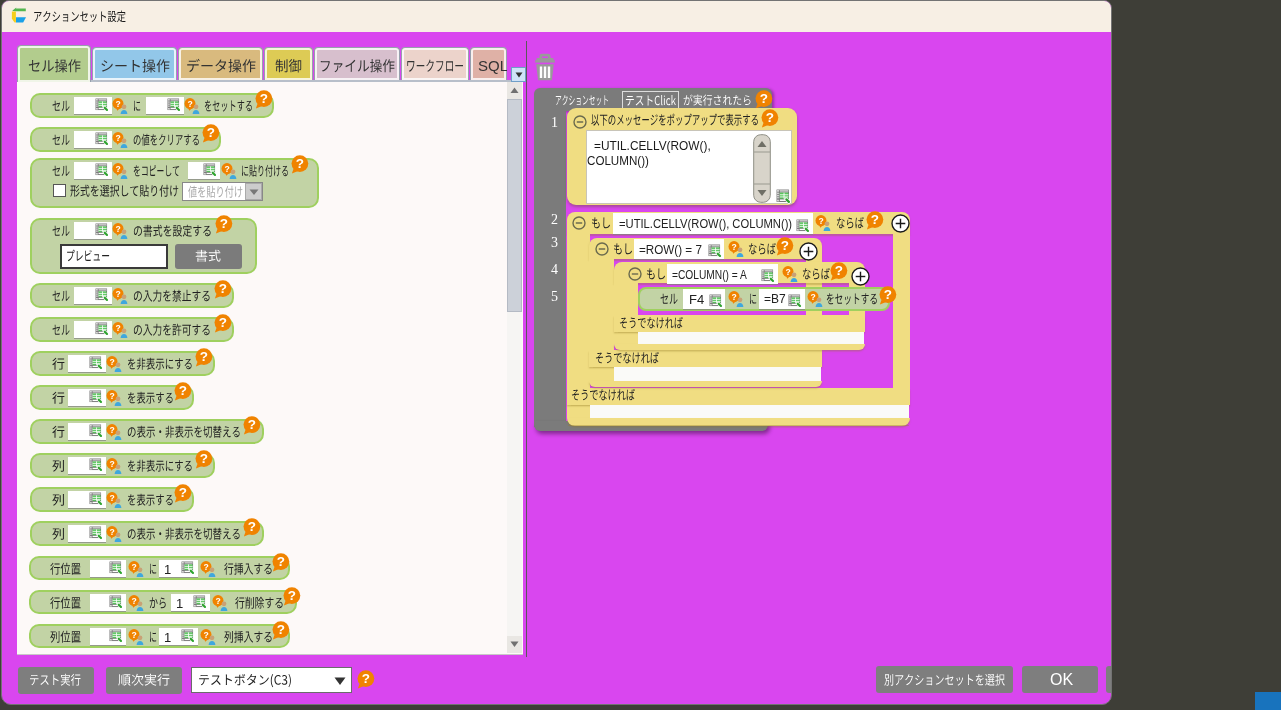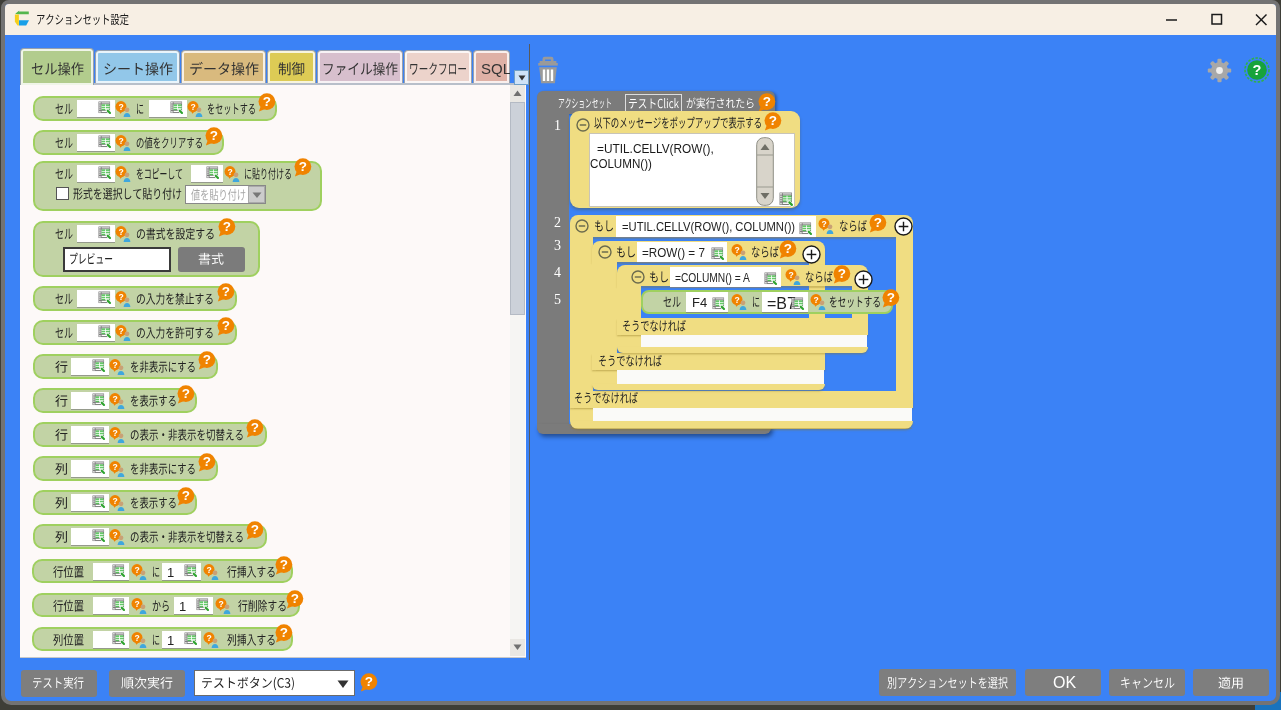--- a/index.html
+++ b/index.html
@@ -1,15 +1,15 @@
 <!DOCTYPE html>
 <html><head><meta charset="utf-8"><style>
 *{margin:0;padding:0;box-sizing:border-box}
 body{width:1281px;height:710px;background:#3e3e37;position:relative;overflow:hidden;font-family:"Liberation Sans",sans-serif}
-#win{position:absolute;left:1px;top:0;width:1279px;height:705px;background:#3b82f6;border-radius:8px 8px 10px 10px;overflow:hidden;border:4px solid #737373}
+#win{position:absolute;left:1px;top:0;width:1111px;height:705px;background:#d946ef;border-radius:8px 8px 10px 10px;overflow:hidden;border:1px solid #737373}
 .jt,.ic{position:absolute}
 .lt{position:absolute;color:#222;white-space:pre}
 .inp{position:absolute;background:#fff;box-shadow:0 1px 0 rgba(130,130,130,0.7)}
 .gb{position:absolute;background:#c2d3a5;border:2.5px solid #9fd05f;border-radius:10px}
 .band{position:absolute;background:#f0dd82}.bsh{box-shadow:0 1.5px 1.5px rgba(140,115,30,0.35)}
 .gray{position:absolute;background:#7b7b7b}
 .btn{position:absolute;background:#7e7e7e;border-radius:3px}
 .strip{position:absolute;background:#fafaf8}
 </style></head><body>
 <div style="position:absolute;left:10px;top:0;width:13px;height:2px;background:#c00000"></div>
@@ -1205,21 +1205,21 @@
 <circle cx="6" cy="5.6" r="5.5" fill="#f08300"></circle>
 <path d="M4.4 9.9 L5.1 12.8 L8.8 9.7 Z" fill="#f08300"></path>
 <text x="6" y="8.6" font-family="Liberation Sans" font-size="8.6" font-weight="bold" fill="#fff" text-anchor="middle">?</text>
 <circle cx="12" cy="8.8" r="2.4" fill="#c9a175"></circle>
 <path d="M8.6 15.9 C8.8 13 10.1 11.9 12 11.9 C13.9 11.9 15.2 13 15.4 15.9 Z" fill="#3fa7dd"></path>
     </svg>
     <svg class="jt" style="left:747px;top:289.4px;width:10px;height:17px" viewBox="0 -13.65 10 17">
       <use href="#g8" fill="#222"></use>
     </svg>
     <div class="inp" style="left:757px;top:288px;width:46px;height:20px"></div>
-    <div class="lt" style="left:762px;top:291px;font-size:16px">=B7</div>
+    <div class="lt" style="left:762px;top:291px;font-size:12px">=B7</div>
     <svg class="ic" style="left:786px;top:293px" width="14" height="14" viewBox="0 0 14 14">
 <rect x="1" y="1" width="10.6" height="10.6" fill="#fff" stroke="#6e6e6e" stroke-width="0.9"></rect>
 <rect x="1" y="1" width="10.6" height="2" fill="#c4c4c4"></rect>
 <rect x="1" y="1" width="2.2" height="10.6" fill="#d8d8d8"></rect>
 <g stroke="#6e6e6e" stroke-width="0.7">
 <line x1="3.2" y1="1" x2="3.2" y2="11.6"></line>
 <line x1="1" y1="3" x2="11.6" y2="3"></line>
 <line x1="1" y1="5.1" x2="3.2" y2="5.1"></line>
         <line x1="1" y1="7.2" x2="3.2" y2="7.2"></line>
         <line x1="1" y1="9.3" x2="3.2" y2="9.3"></line>

